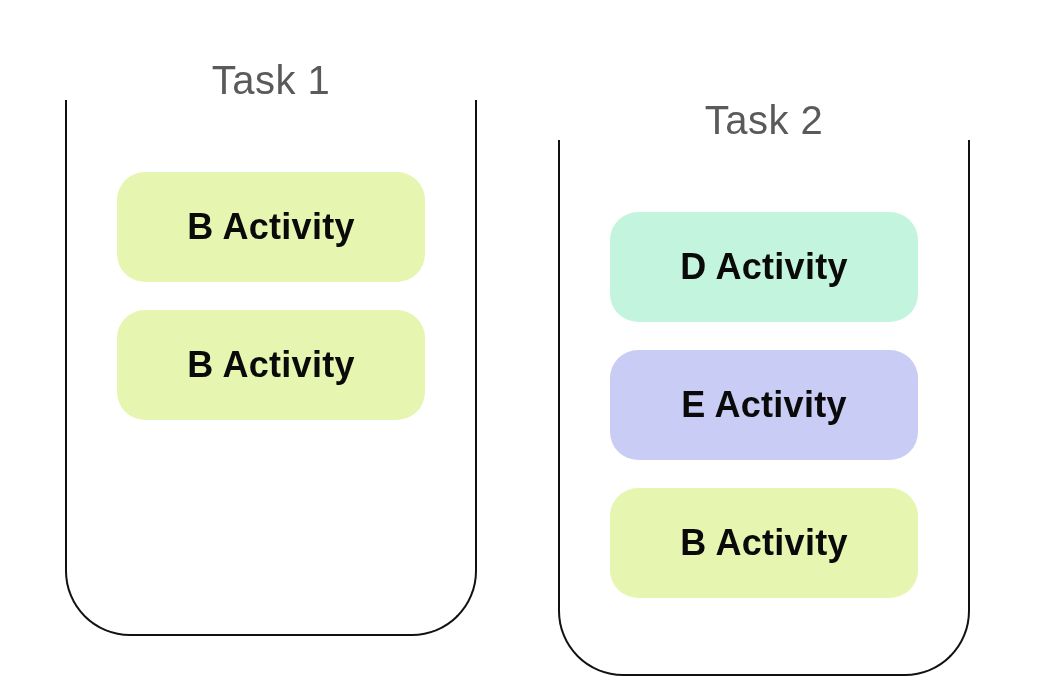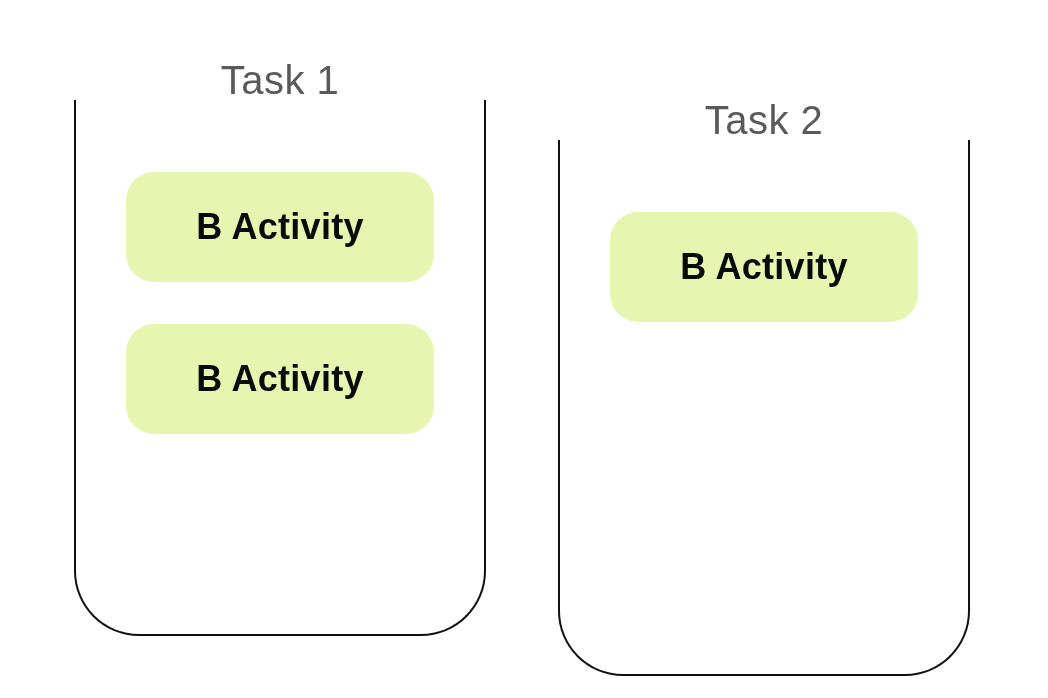--- a/index.html
+++ b/index.html
@@ -14,21 +14,21 @@
     height: 698px;
     background: #ffffff;
     overflow: hidden;
   }
   .task-group {
     position: absolute;
     top: 0;
     width: 412px;
     height: 698px;
   }
-  .task-group.task-0 { left: 74px; }
+  .task-group.task-0 { left: 65px; }
   .task-group.task-1 { left: 558px; margin-top: 40px; }
   .task-title {
     position: absolute;
     top: 58px;
     left: 0;
     width: 100%;
     text-align: center;
     font-size: 40px;
     line-height: 44px;
     font-weight: 400;
@@ -46,21 +46,21 @@
     border-right: 2px solid #111111;
     border-bottom: 2px solid #111111;
     border-top: none;
     border-bottom-left-radius: 65px;
     border-bottom-right-radius: 65px;
     background: #ffffff;
     display: flex;
     flex-direction: column;
     align-items: center;
     padding-top: 72px;
-    gap: 42px;
+    gap: 28px;
   }
   .activity-card {
     width: 308px;
     height: 110px;
     border-radius: 28px;
     display: flex;
     align-items: center;
     justify-content: center;
     flex: 0 0 auto;
   }
@@ -84,19 +84,25 @@
       </div>
       <div class="activity-card" style="background-color: rgb(230, 245, 176);">
         <span class="activity-label">B Activity</span>
       </div>
     </div>
   </div>
 
   <div class="task-group task-1">
     <div class="task-title">Task 2</div>
     <div class="task-container">
+      <div class="activity-card" style="background-color: rgb(195, 245, 222);">
+        <span class="activity-label">D Activity</span>
+      </div>
+      <div class="activity-card" style="background-color: rgb(201, 205, 245);">
+        <span class="activity-label">E Activity</span>
+      </div>
       <div class="activity-card" style="background-color: rgb(230, 245, 176);">
         <span class="activity-label">B Activity</span>
       </div>
     </div>
   </div>
 
 </div>
 
 </body></html>

